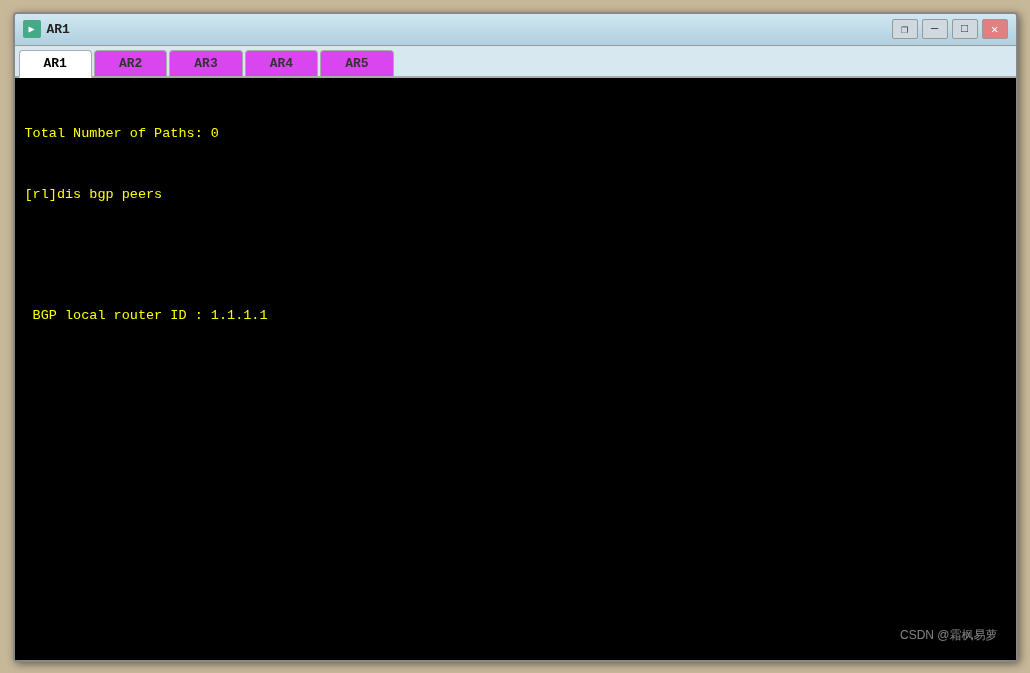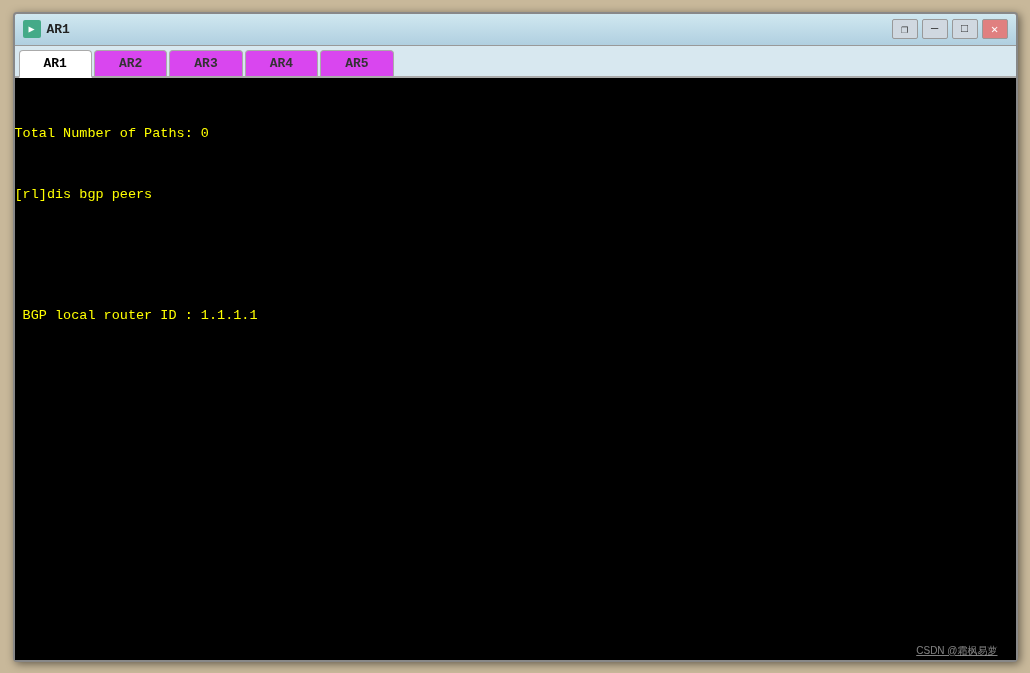--- a/index.html
+++ b/index.html
@@ -93,21 +93,21 @@
     .tab.active {
       background: white;
       border-bottom: 2px solid white;
       margin-bottom: -2px;
       color: #000;
     }
 
     .terminal-area {
       flex: 1;
       background: #000;
-      padding: 6px 0;
+      padding: 6px 10px;
       overflow-y: auto;
       overflow-x: hidden;
       position: relative;
     }
     .terminal-area::-webkit-scrollbar {
       width: 14px;
     }
     .terminal-area::-webkit-scrollbar-track {
       background: #c0c0c0;
     }
@@ -120,26 +120,25 @@
       font-size: 13.5px;
       line-height: 1.5;
       white-space: pre;
       font-family: 'Courier New', Courier, monospace;
     }
     .line {
       display: block;
     }
     .watermark {
       position: absolute;
-      bottom: 2px;
+      bottom: 16px;
       right: 18px;
       color: rgba(255,255,255,0.5);
-      font-size: 10px;
+      font-size: 12px;
       font-family: sans-serif;
-      text-decoration: underline;
     }
   </style>
 </head>
 <body>
 
 <div class="window">
 
   <div class="title-bar">
     <div class="title-bar-icon">
       <span style="font-size:10px;">▶</span>

